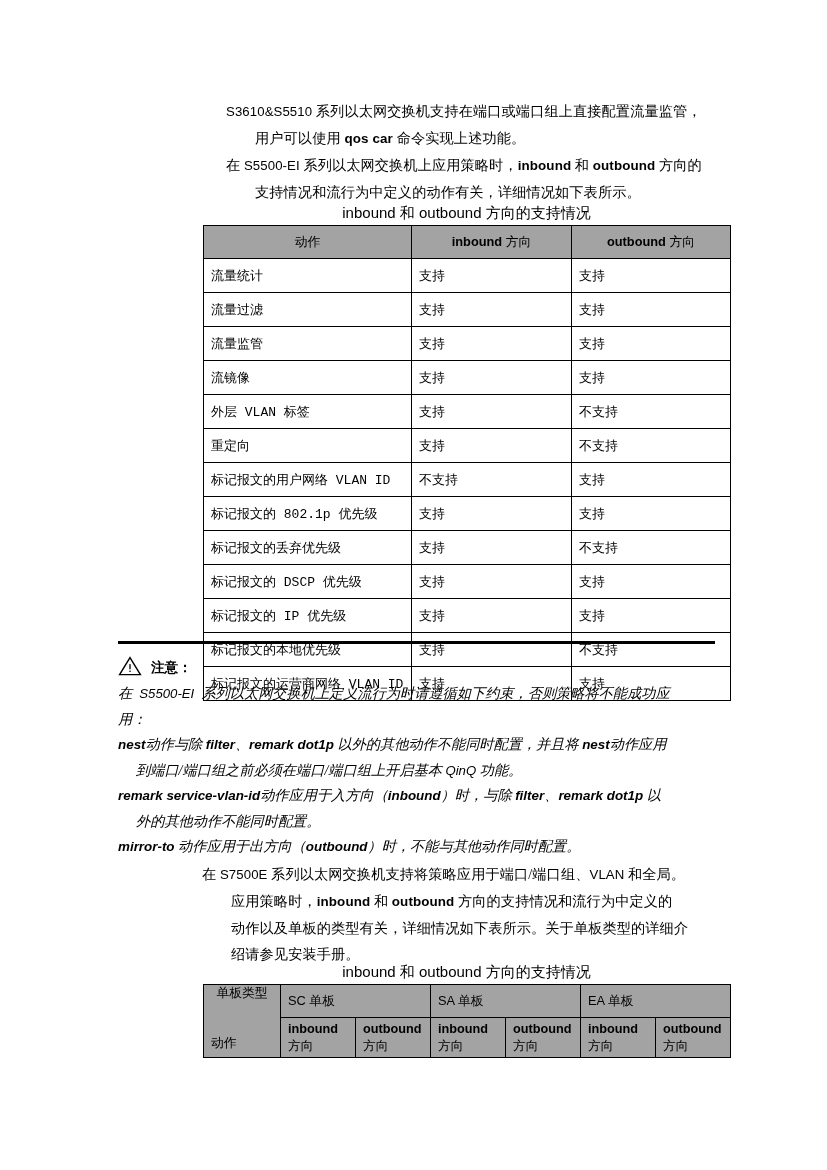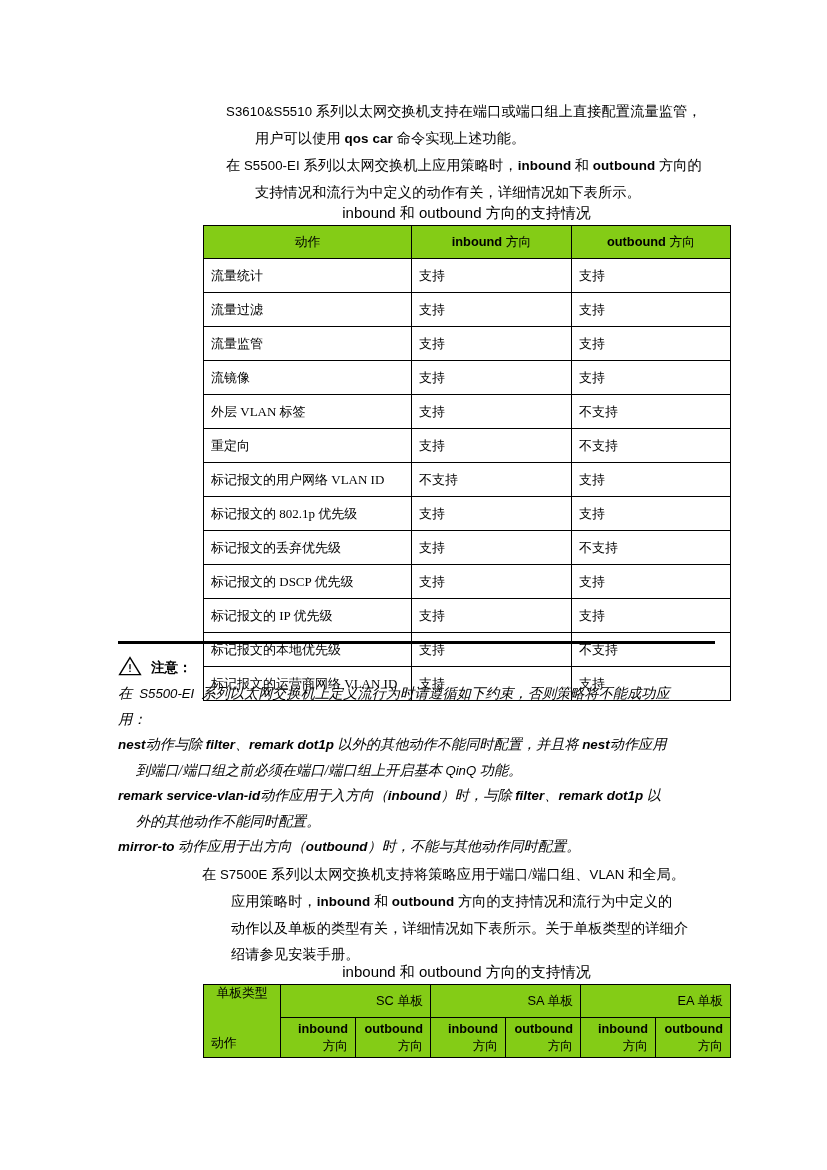--- a/index.html
+++ b/index.html
@@ -52,24 +52,24 @@
     border-collapse: collapse;
     table-layout: fixed;
     font-size: 13px;
   }
   table.doc td, table.doc th {
     border: 1px solid #000000;
     padding: 0 7px;
     vertical-align: middle;
     font-weight: normal;
     text-align: left;
-    font-family: Liberation Serif, serif;
+    font-family: Liberation Mono, monospace;
   }
   table.doc thead td, table.doc thead th {
-    background: #84cc16;
+    background: #a3a3a3;
     text-align: center;
     font-family: "Liberation Sans", "DejaVu Sans", sans-serif;
     font-size: 12.8px;
   }
   .hdr-bold {
     font-family: "Liberation Sans", "DejaVu Sans", sans-serif;
     font-weight: bold;
     font-size: 12.8px;
   }
   table.doc tbody td { height: 33px; }
@@ -83,21 +83,21 @@
 
   
   #table-support-2 { left: 203px; top: 984px; width: 527px; }
   #table-support-2 col.b0 { width: 77px; }
   #table-support-2 col.b1,
   #table-support-2 col.b2,
   #table-support-2 col.b3,
   #table-support-2 col.b4,
   #table-support-2 col.b5,
   #table-support-2 col.b6 { width: 75px; }
-  #table-support-2 thead td { text-align: right; }
+  #table-support-2 thead td { text-align: left; }
   #table-support-2 .grp { height: 28px; }
   #table-support-2 .sub { height: 40px; line-height: 17px; }
   #table-support-2 .corner {
     position: relative;
     vertical-align: top;
     text-align: center;
     font-family: "Liberation Sans", "DejaVu Sans", sans-serif;
     font-size: 12.8px;
   }
   #table-support-2 .corner .lowerlabel {

